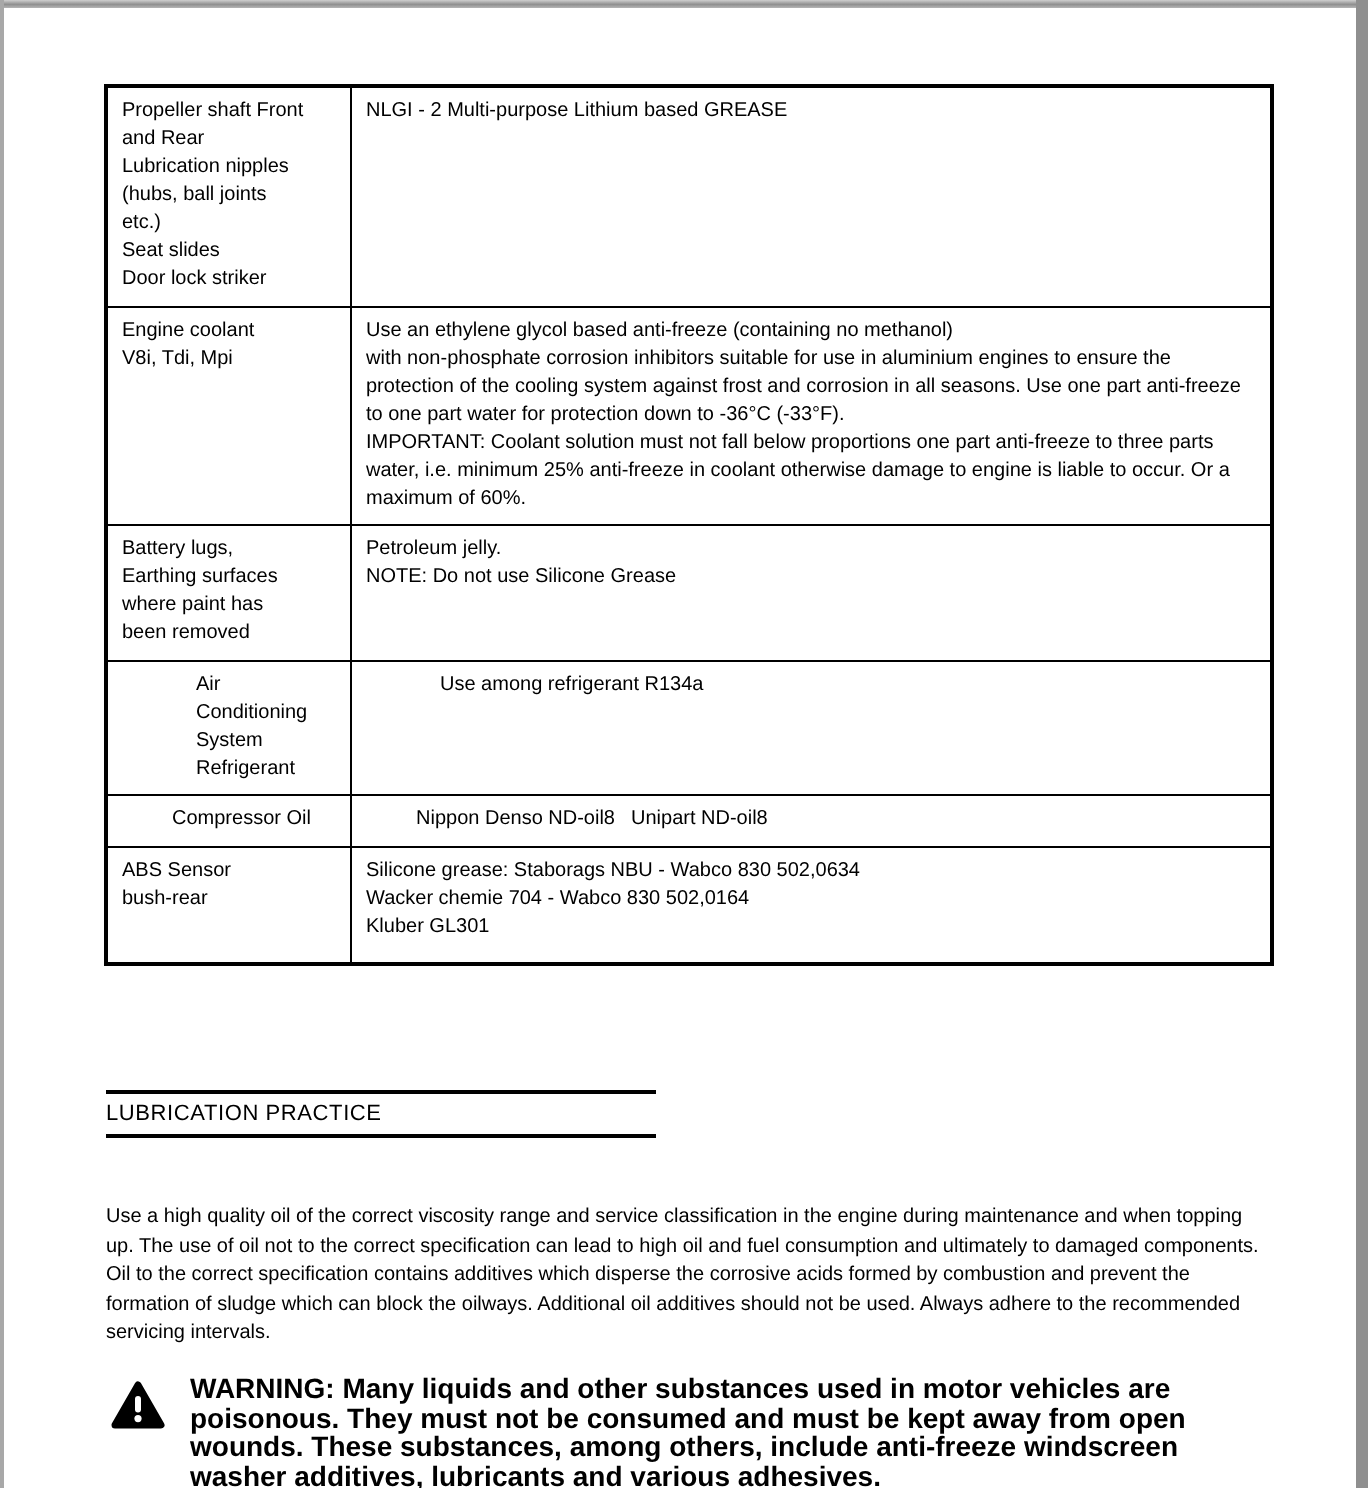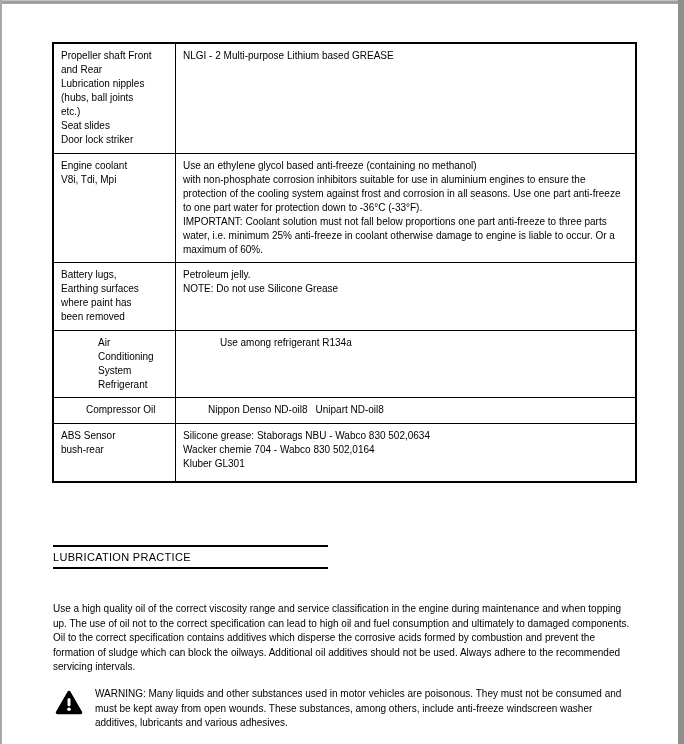--- a/index.html
+++ b/index.html
@@ -76,21 +76,21 @@
   .warning-block {
     position: absolute; left: 53px; top: 687px; width: 580px;
   }
   .warning-icon {
     position: absolute; left: 2px; top: 3px;
     width: 28px; height: 26px;
   }
   .warning-text {
     display: block;
     margin-left: 42px;
-    font-size: 10px; line-height: 14.5px; font-weight: normal;
+    font-size: 14px; line-height: 14.5px; font-weight: bold;
   }
 </style>
 </head>
 <body>
 
 <div class="page">
   <div class="edge-top"></div>
   <div class="edge-left"></div>
   <div class="edge-right"></div>
 

